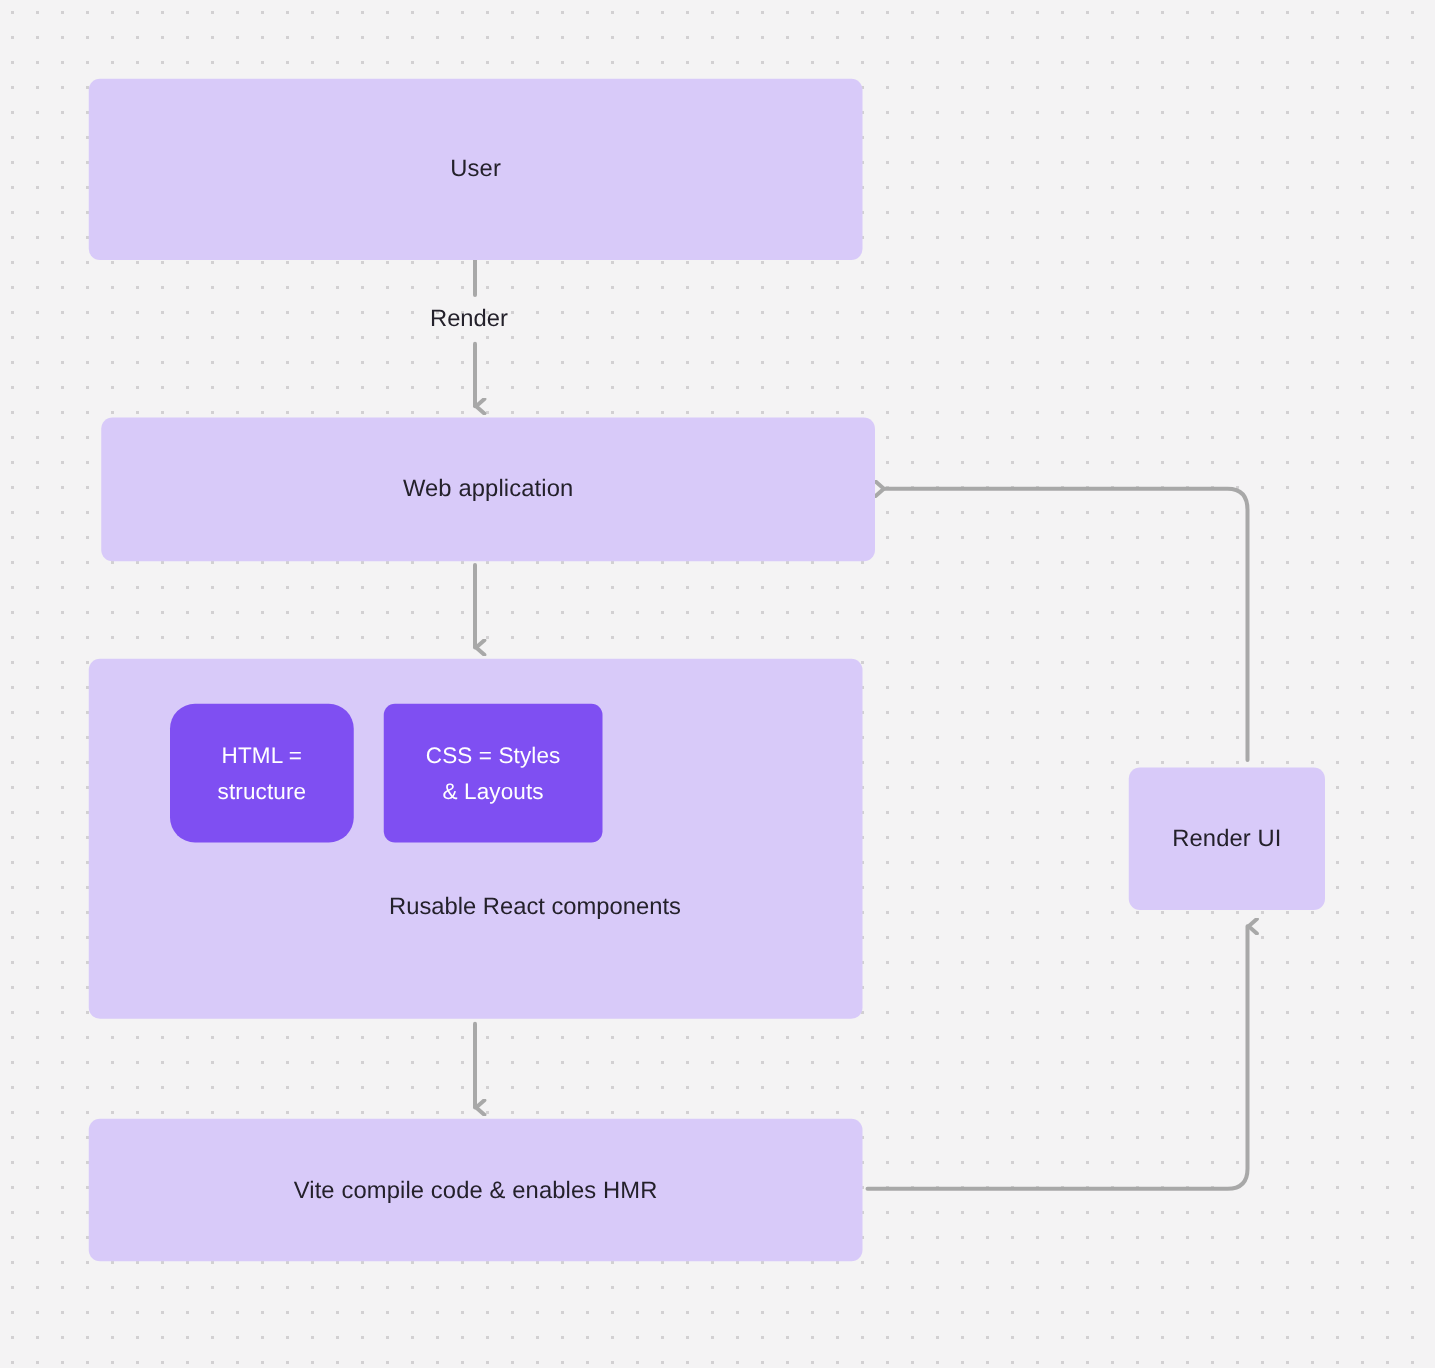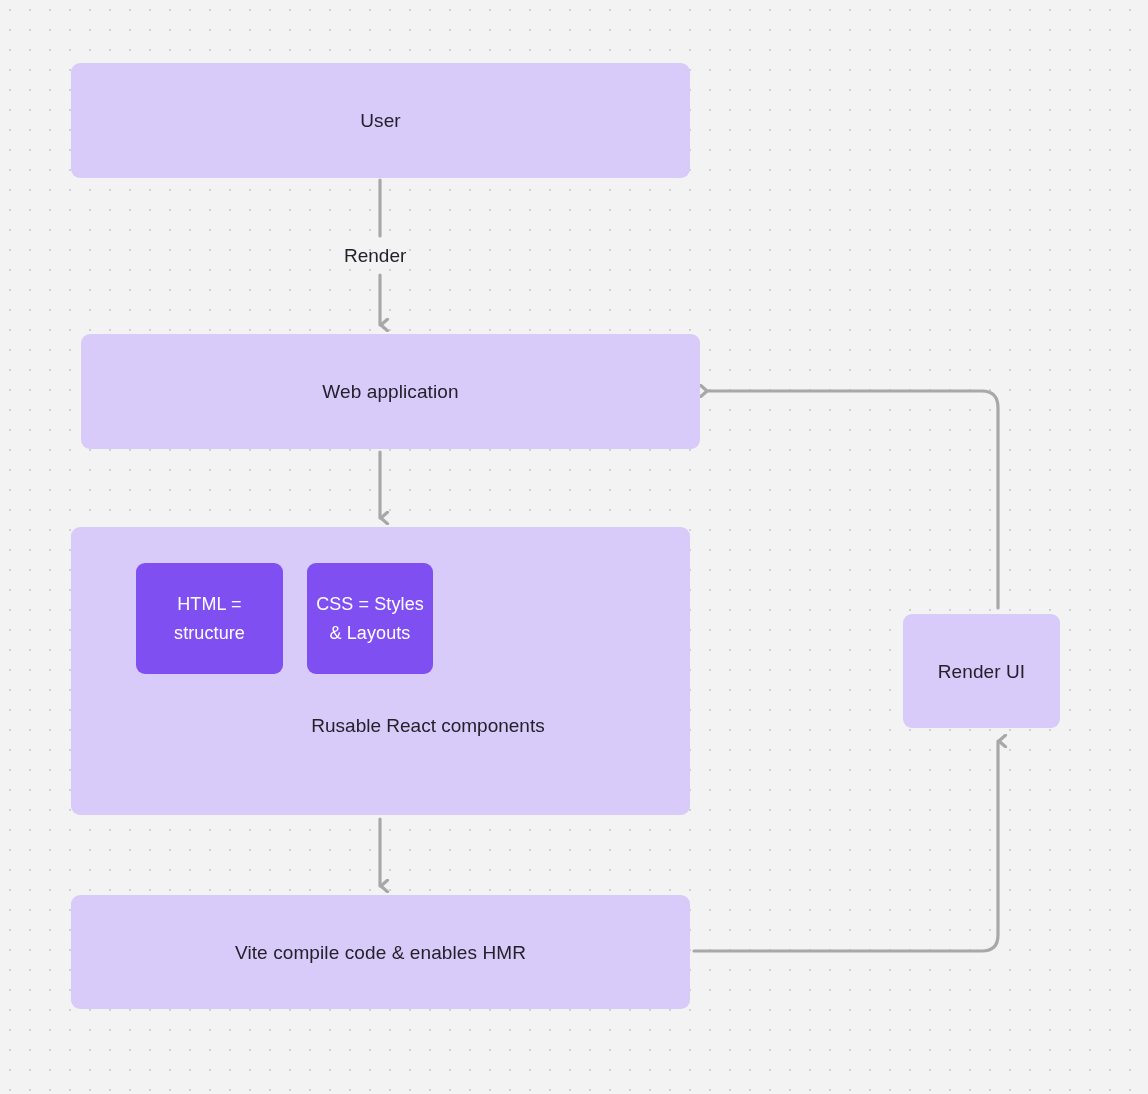--- a/index.html
+++ b/index.html
@@ -45,45 +45,46 @@
     white-space: pre-line;
   }
   .node-violet .node-label {
     font-size: 18px;
     line-height: 29px;
   }
   #node-user {
     left: 71px;
     top: 63px;
     width: 619px;
-    height: 115px;
+    height: 145px;
   }
   #node-webapp {
     left: 81px;
     top: 334px;
     width: 619px;
     height: 115px;
   }
   #node-components {
     left: 71px;
     top: 527px;
     width: 619px;
     height: 288px;
     display: block;
   }
   #node-html {
     left: 65px;
     top: 36px;
     width: 147px;
     height: 111px;
+    border-radius: 20px;
   }
   #node-css {
     left: 236px;
     top: 36px;
-    width: 126px;
+    width: 175px;
     height: 111px;
   }
   #node-js {
     left: 405px;
     top: 36px;
     width: 147px;
     height: 111px;
   }
   #subnote {
     position: absolute;

